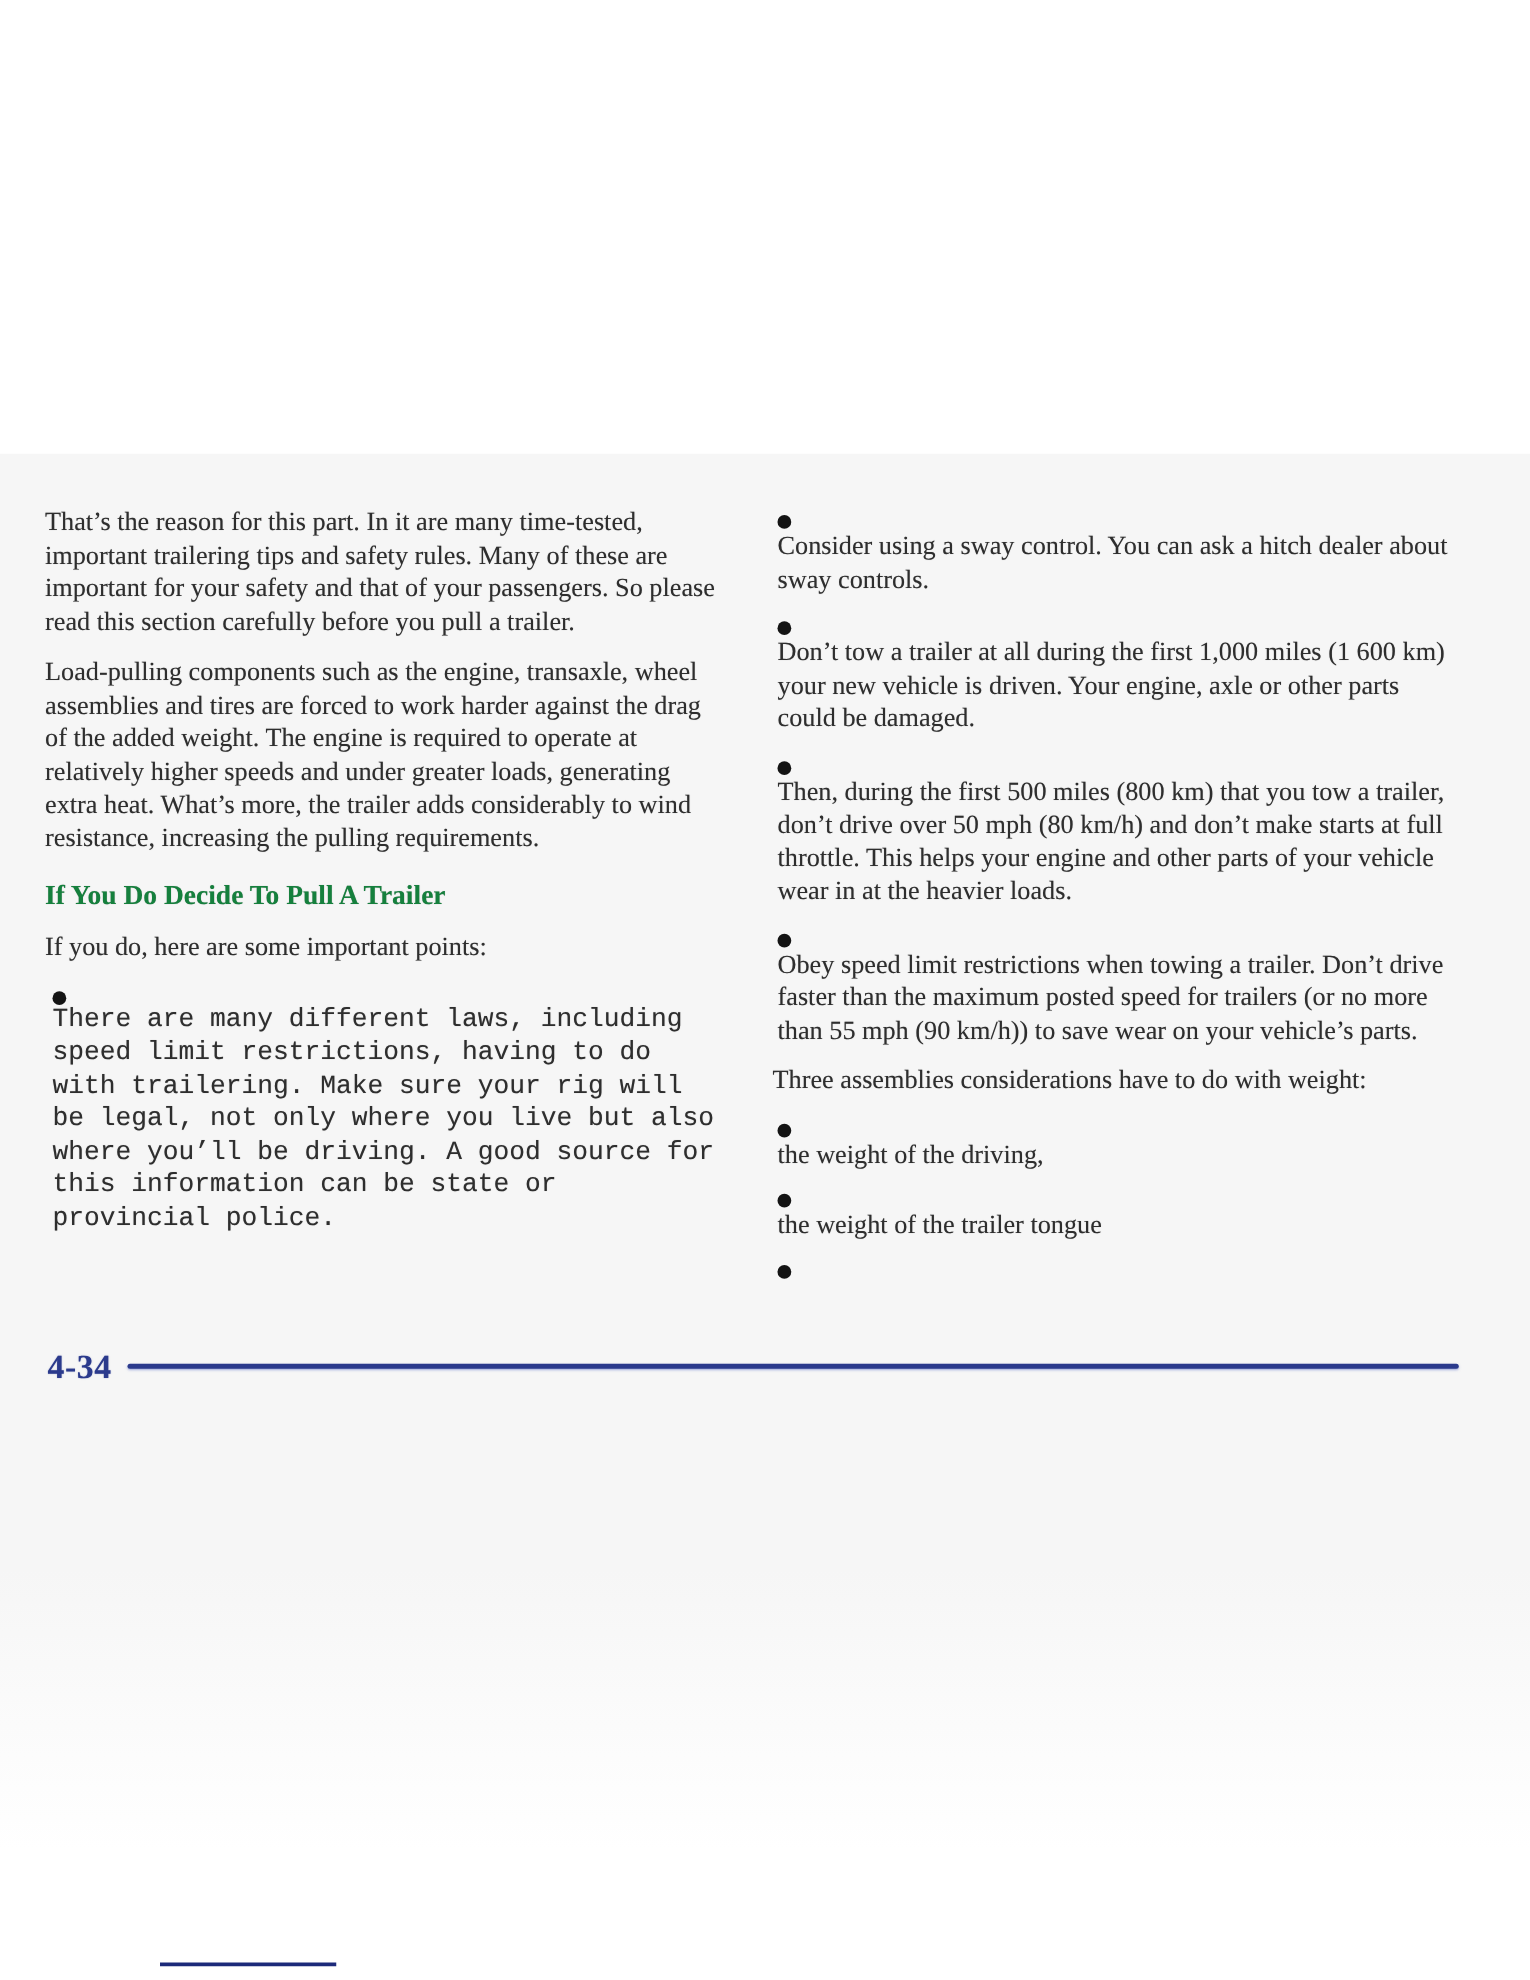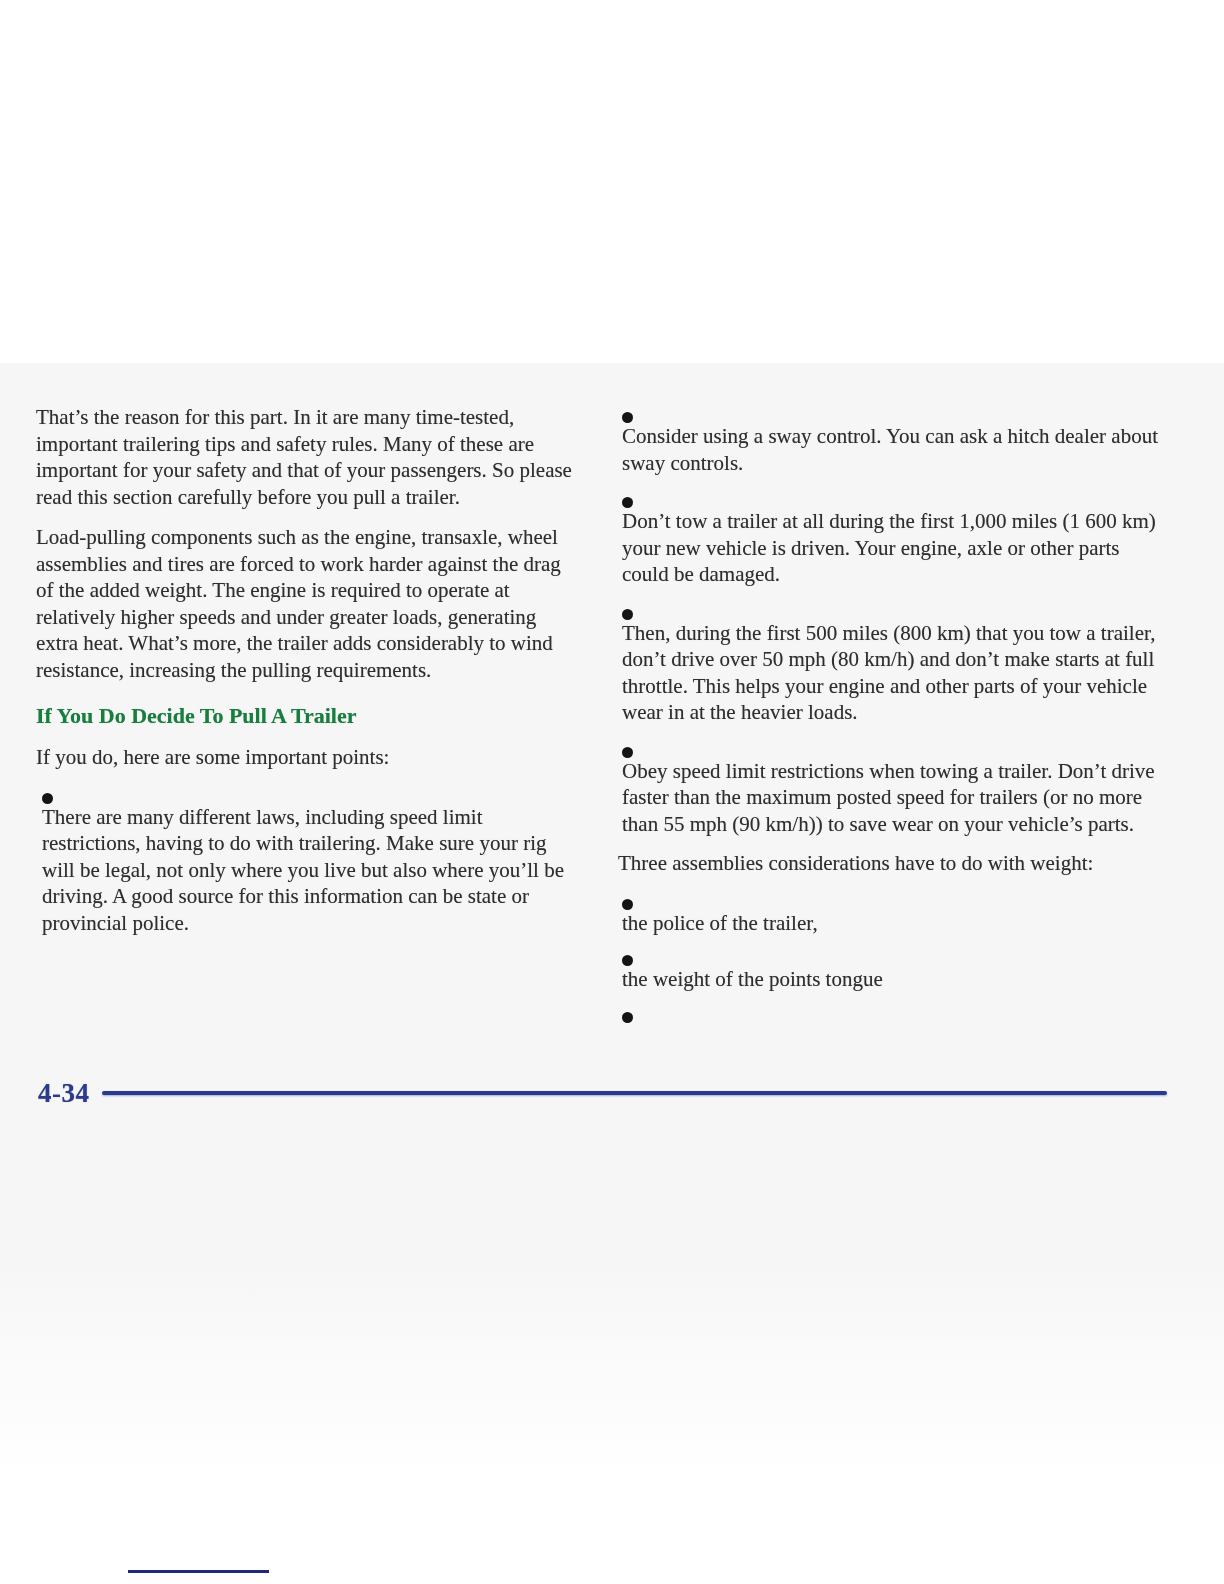--- a/index.html
+++ b/index.html
@@ -18,21 +18,21 @@
          text-shadow:0 0 0.7px rgba(70,70,70,0.45); }
   .col-left  { left:36px;  top:404px; width:545px; }
   .col-right { left:618px; top:404px; width:550px; }
   .col p { margin:0 0 14px 0; }
   .col h2 { font-size:22px; line-height:26px; margin:20px 0 15px 0; color:#15803d; }
   .bullet { display:flex; margin:0 0 13px 0;flex-direction:column; }
   .bullet .dot {
     flex:none; width:11px; height:11px; border-radius:50%;
     background:#141414; margin-top:8px;
   }
-  .col-left  .bullet { padding-left:6px; }
+  .col-left  .bullet { padding-left:6px;font-family:Liberation Mono, monospace; }
   .col-left  .bullet .dot { margin-right:21px; }
   .col-right .bullet { padding-left:4px; }
   .col-right .bullet .dot { margin-right:20px; }
   .bullet.small { margin-bottom:11px; }
   .intro-weight { margin:0 0 13px 0; }
   .footer {
     position:absolute; left:38px; top:1078px; width:1129px;
     display:flex; align-items:center;
   }
   .page-number {
@@ -80,25 +80,25 @@
       <span class="dot"></span>
       <span>Then, during the first 500 miles (800 km) that you tow a trailer, don’t drive over 50 mph (80 km/h) and don’t make starts at full throttle. This helps your engine and other parts of your vehicle wear in at the heavier loads.</span>
     </div>
     <div class="bullet">
       <span class="dot"></span>
       <span>Obey speed limit restrictions when towing a trailer. Don’t drive faster than the maximum posted speed for trailers (or no more than 55 mph (90 km/h)) to save wear on your vehicle’s parts.</span>
     </div>
     <p class="intro-weight">Three assemblies considerations have to do with weight:</p>
     <div class="bullet small">
       <span class="dot"></span>
-      <span>the police of the trailer,</span>
+      <span>the weight of the driving,</span>
     </div>
     <div class="bullet small">
       <span class="dot"></span>
-      <span>the weight of the points tongue</span>
+      <span>the weight of the trailer tongue</span>
     </div>
     <div class="bullet small">
       <span class="dot"></span>
     </div>
   </div>
 
   <div class="footer">
     <span class="page-number">4-34</span>
     <span class="footer-rule"></span>
   </div>

